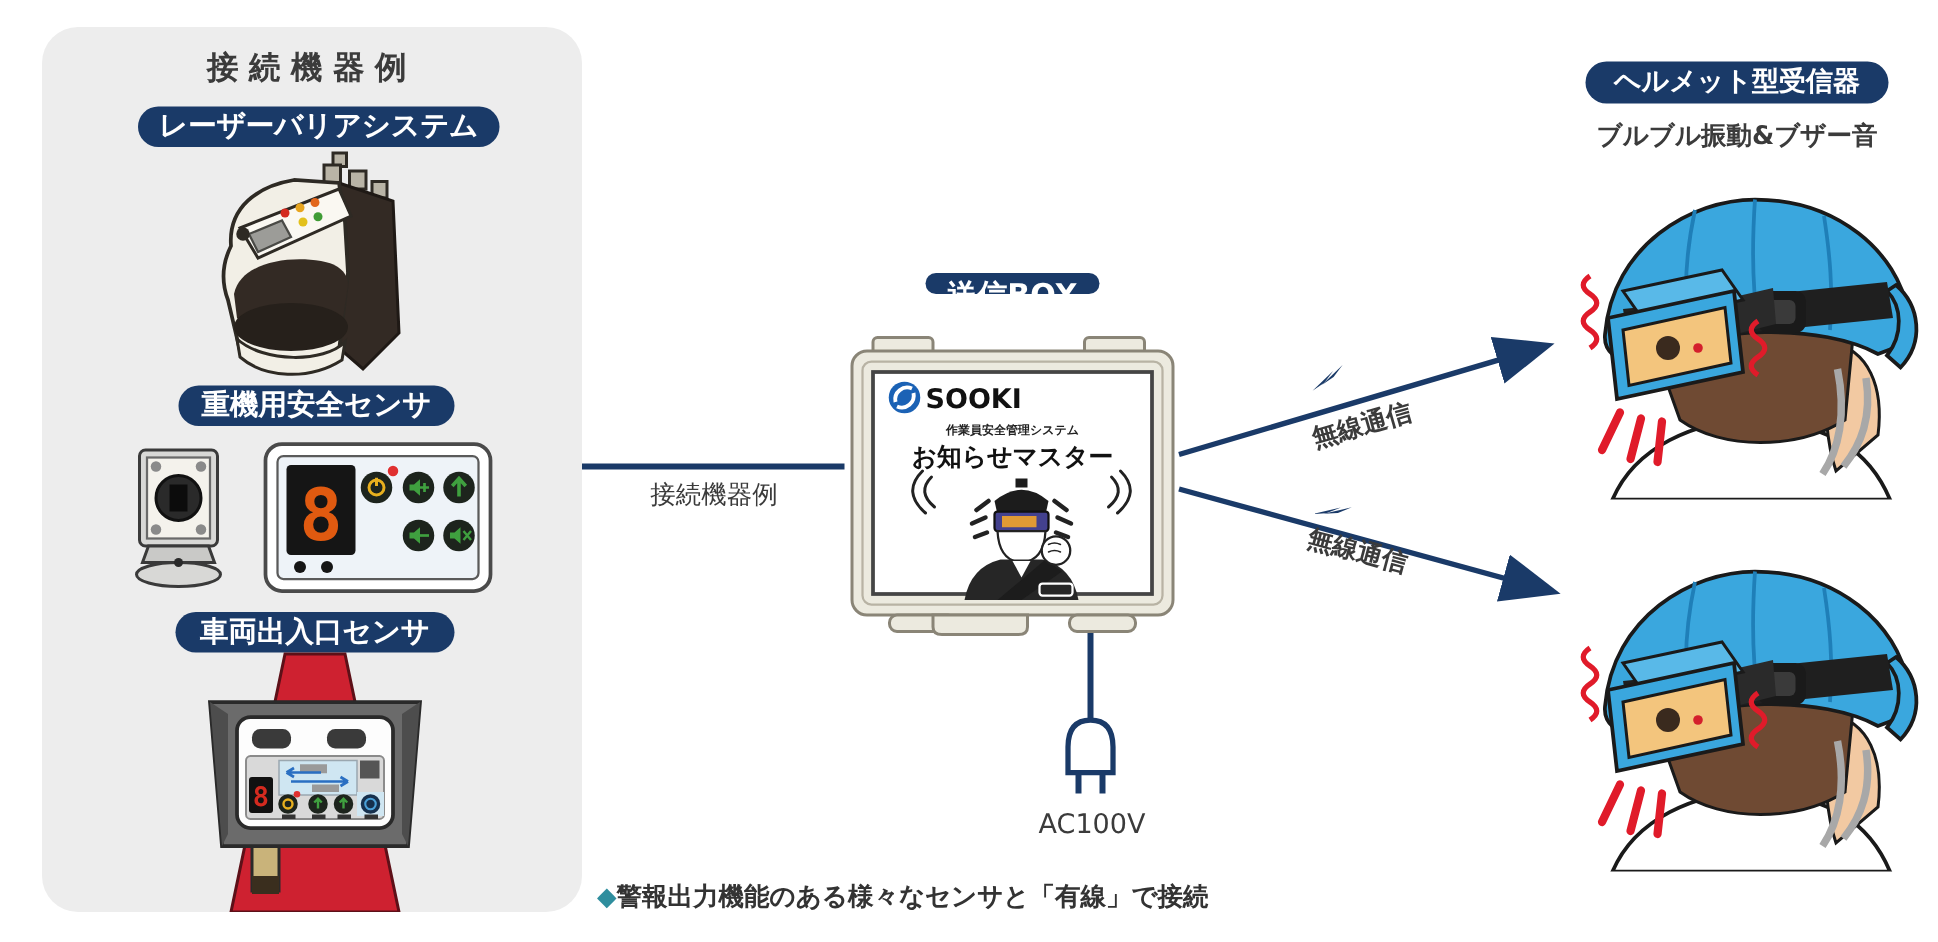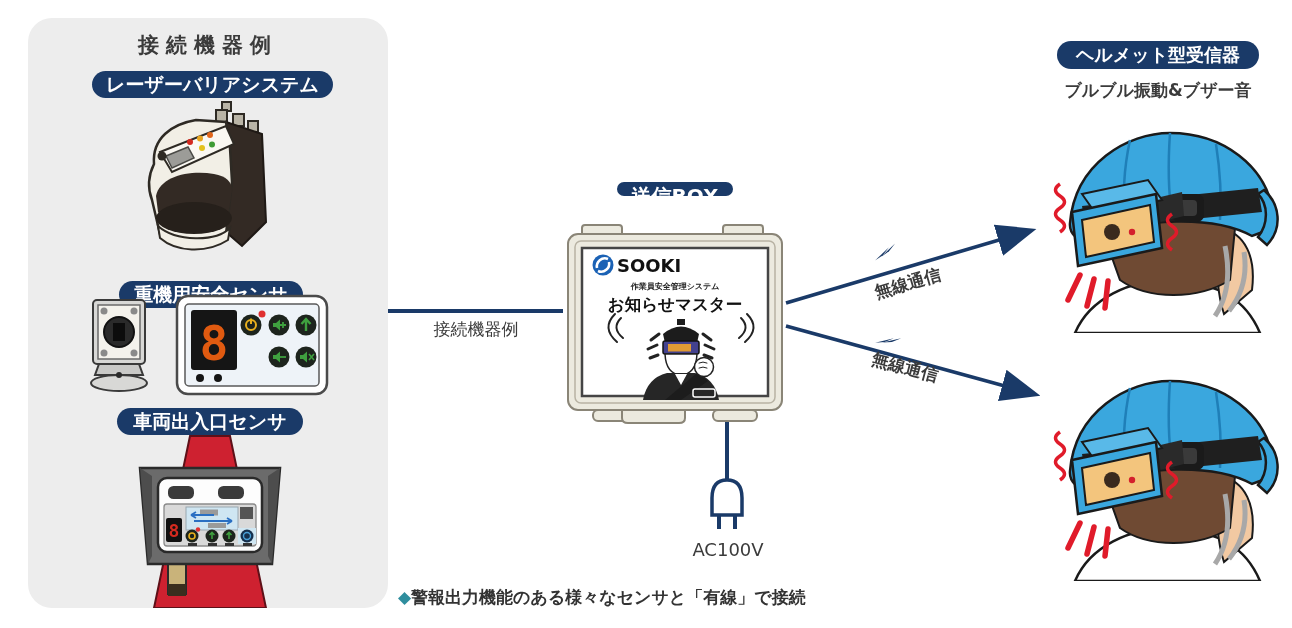--- a/index.html
+++ b/index.html
@@ -6,21 +6,21 @@
   .stage{position:relative;width:1292px;height:628px;background:#ffffff;overflow:hidden;
          font-family:"DejaVu Sans","Liberation Sans",sans-serif;color:#3a3a3a;}
   .abs{position:absolute;}
   
   .left-panel{left:28px;top:18px;width:360px;height:590px;background:#ededed;border-radius:24px;}
   .panel-title{left:28px;top:31px;width:360px;text-align:center;font-size:21px;font-weight:600;
                letter-spacing:7px;color:#3b3b3b;}
   .pill{position:absolute;background:#1a3a68;color:#ffffff;font-weight:bold;text-align:center;
         border-radius:14px;white-space:nowrap;}
   .pill1{left:92px;top:71px;width:241px;height:27px;line-height:27px;font-size:19px;}
-  .pill2{left:119px;top:257px;width:184px;height:27px;line-height:27px;font-size:19px;margin-top:24px;}
+  .pill2{left:119px;top:257px;width:184px;height:27px;line-height:27px;font-size:19px;}
   .pill3{left:117px;top:408px;width:186px;height:27px;line-height:27px;font-size:19px;text-align:center;}
   .pill-tx{left:617px;top:182px;width:116px;height:14px;line-height:29px;font-size:20px;}
   .pill-helmet{left:1057px;top:41px;width:202px;height:28px;line-height:28px;font-size:18px;}
   .sub-helmet{left:1038px;top:79px;width:240px;text-align:center;font-size:17px;font-weight:bold;color:#3b3b3b;}
   .lbl{position:absolute;font-size:17px;color:#3b3b3b;font-weight:500;text-align:center;}
   .wired-lbl{left:418px;top:318px;width:116px;}
   .ac-lbl{left:689px;top:539px;width:78px;font-size:18px;}
   .wireless-lbl{width:112px;font-weight:600;}
   .wl-top{left:852px;top:272px;transform:rotate(-16deg);}
   .wl-bottom{left:849px;top:356px;transform:rotate(15deg);}

